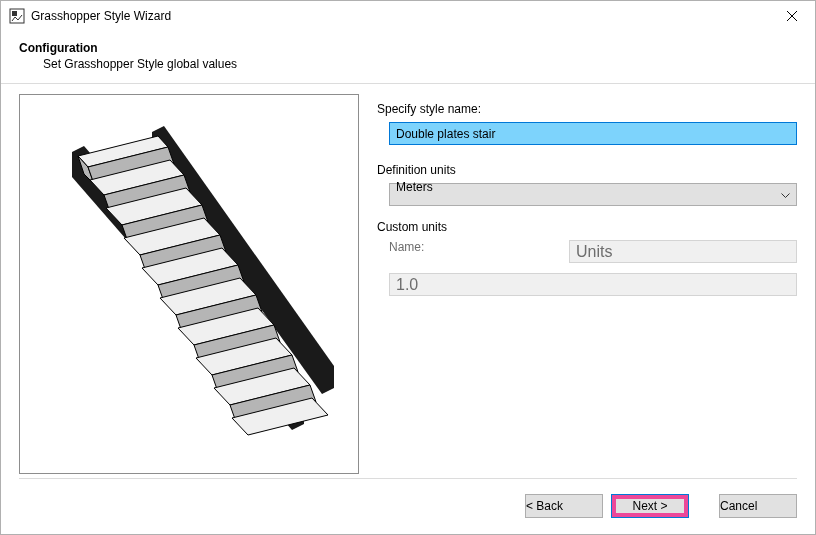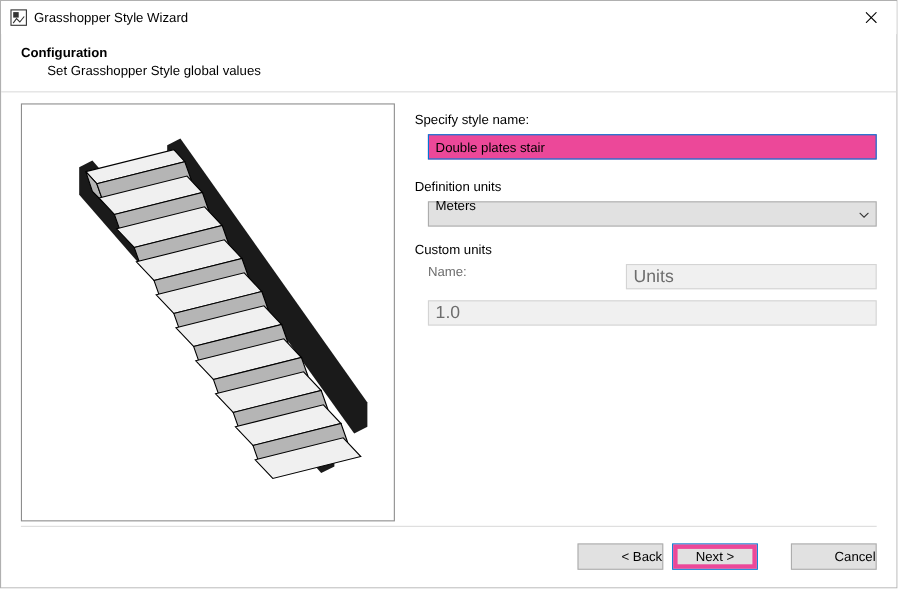--- a/index.html
+++ b/index.html
@@ -91,21 +91,21 @@
   }
 
   .text-input {
     width: 100%;
     box-sizing: border-box;
     height: 23px;
     padding: 2px 6px;
     border: 1px solid #0078d7;
     font-family: inherit;
     font-size: 12px;
-    background: #ec4899;
+    background: #7dd3fc;
     outline: none;
     margin-bottom: 14px;
   }
 
   .text-input-indent {
     margin-left: 12px;
     width: calc(100% - 12px);
   }
 
   .select-input {
@@ -173,21 +173,21 @@
     background: #dcdcdc;
   }
   .btn {
     min-width: 78px;
     height: 24px;
     box-sizing: border-box;
     border: 1px solid #adadad;
     background: #e1e1e1;
     display: flex;
     align-items: center;
-    justify-content: flex-end;
+    justify-content: flex-start;
     font-family: inherit;
     font-size: 12px;
     cursor: default;
   }
   .btn.primary {
     border: 1px solid #0078d7;
     background: #e1e1e1;
     padding: 0;
   }
   .btn.primary .inner {

